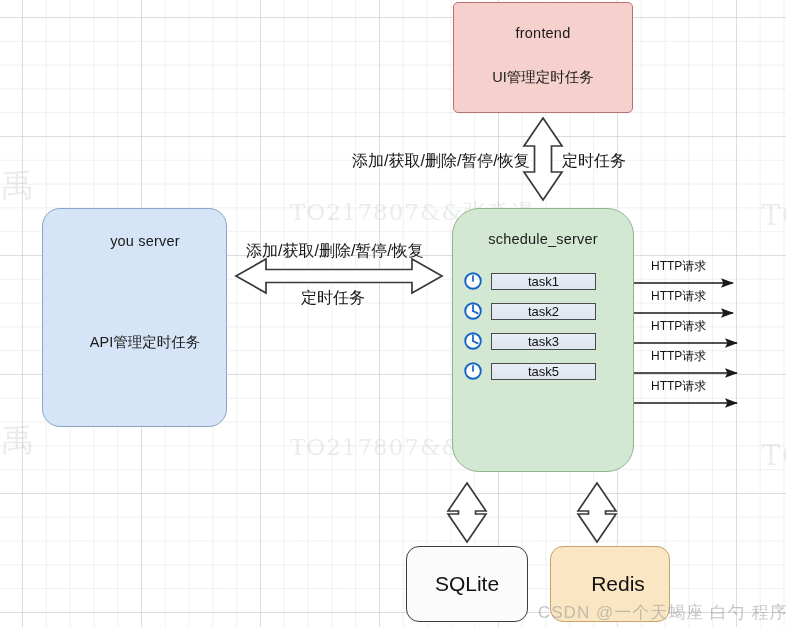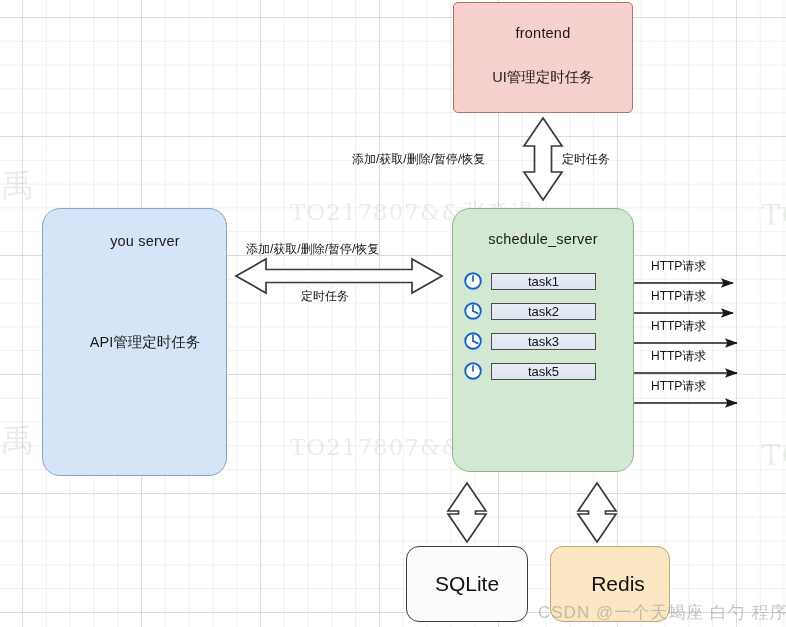--- a/index.html
+++ b/index.html
@@ -68,35 +68,35 @@
     left: 453px; top: 2px; width: 180px; height: 111px;
     background: #f6d0cd;
     border: 1.6px solid #b8706c;
     border-radius: 5px;
   }
   #frontend .title    { margin-top: 22px; }
   #frontend .subtitle { margin-top: 27px; }
 
   
   #you-server {
-    left: 42px; top: 208px; width: 185px; height: 268px;
+    left: 42px; top: 208px; width: 185px; height: 219px;
     background: #d6e4f7;
     border: 1.6px solid #8aa4c4;
     border-radius: 18px;
     padding-left: 21px;
   }
   #you-server .title    { margin-top: 24px; }
   #you-server .subtitle { margin-top: 84px; }
 
   
   #schedule-server {
     left: 452px; top: 208px; width: 182px; height: 264px;
     background: #d3e8d2;
     border: 1.6px solid #8fb48c;
-    border-radius: 18px;
+    border-radius: 27px;
   }
   #schedule-server .title { margin-top: 22px; }
 
   
   .task-list {
     position: absolute;
     left: 10px;
     top: 57px;
     width: 100%;
   }
@@ -135,21 +135,21 @@
     border: 1.6px solid #c9a46a;
     border-radius: 13px;
     justify-content: center;
     padding-left: 16px;
   }
   .store-label { font-size: 21px; color: #111; }
 
   
   .edge-label {
     position: absolute;
-    font-size: 12px;
+    font-size: 16px;
     color: #151515;
     white-space: nowrap;
   }
   .http-label { font-size: 12px; color: #141414; }
 
   
   #arrows {
     position: absolute;
     left: 0; top: 0;
     width: 786px; height: 627px;

